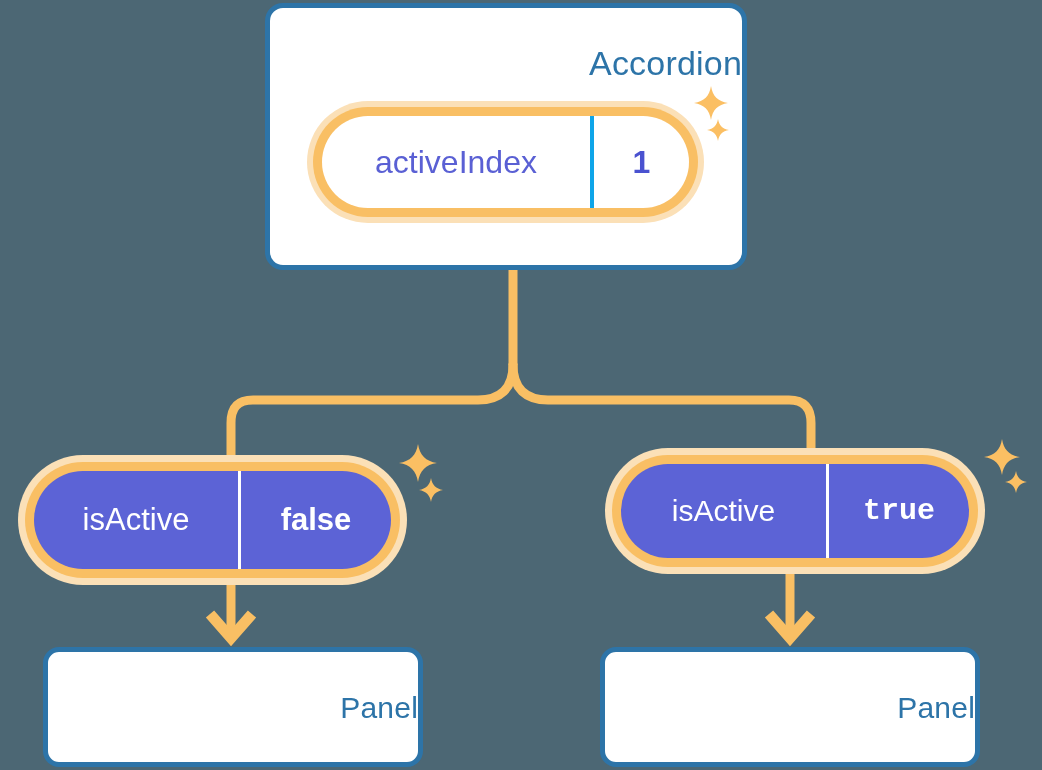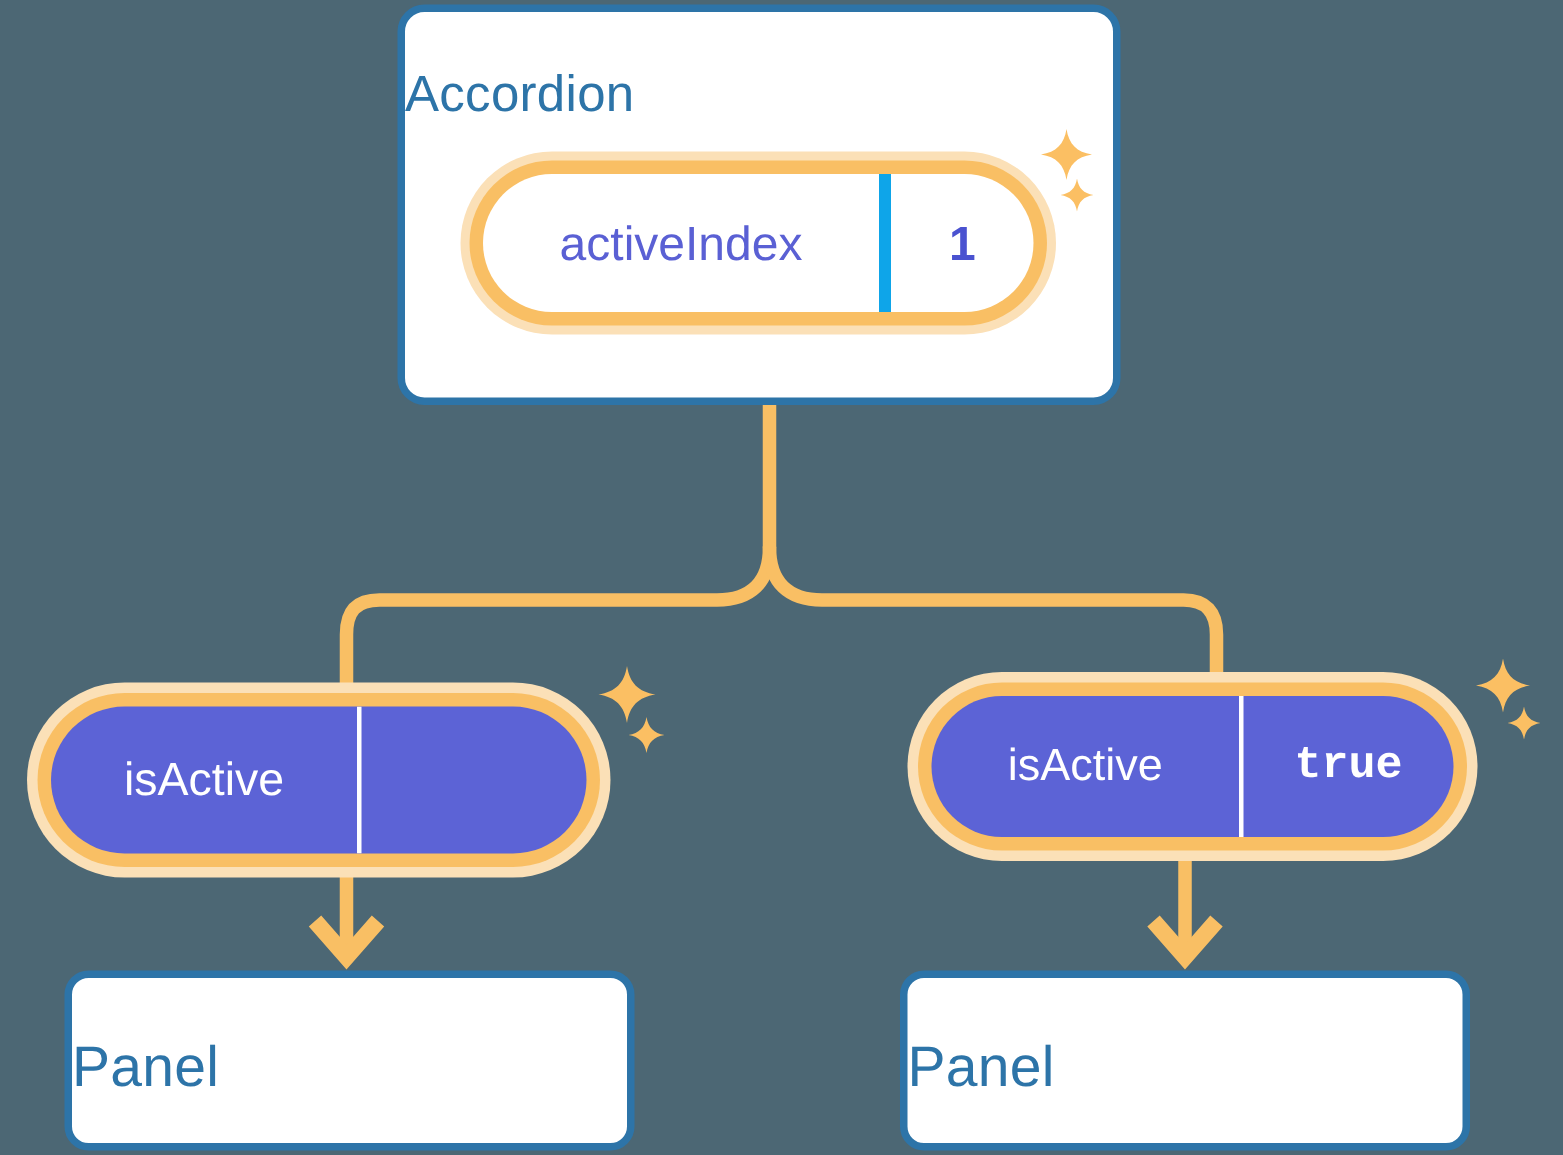--- a/index.html
+++ b/index.html
@@ -34,21 +34,21 @@
     position: absolute;
     background: #ffffff;
     border: 5px solid #2d74a8;
     border-radius: 16px;
     box-sizing: border-box;
   }
   .card-title {
     position: absolute;
     left: 0;
     right: 0;
-    text-align: left;
+    text-align: right;
     color: #2d74a8;
     font-size: 33px;
     font-weight: 400;
     letter-spacing: 0.2px;
   }
 
   #accordion-card {
     left: 265px;
     top: 3px;
     width: 482px;
@@ -62,21 +62,21 @@
 
   .panel-card {
     top: 647px;
     width: 380px;
     height: 120px;
   }
   #panel-left  { left: 43px; }
   #panel-right { left: 600px; }
   .panel-title {
     top: 39px;
-    font-size: 38px;
+    font-size: 30px;
   }
   
   .pill-halo {
     position: absolute;
     border-radius: 999px;
     background: #fbe0b7;
   }
   .pill-ring {
     position: absolute;
     border-radius: 999px;
@@ -99,21 +99,21 @@
   }
 
   
   #pill-top-halo  { left: 307px; top: 101px; width: 397px; height: 122px; }
   #pill-top-ring  { left: 313px; top: 107px; width: 385px; height: 110px; }
   #pill-top-body  { left: 322px; top: 116px; width: 367px; height:  92px; background:#ffffff; }
   #pill-top-body .pill-key {
     flex: 0 0 272px;
     color: #5a60d4;
     font-size: 32px;
-    border-right: 8px solid #0ea5e9;
+    border-right: 4px solid #0ea5e9;
   }
   #pill-top-body .pill-val {
     flex: 1 1 auto;
     color: #4a52d0;
     font-size: 32px;
     font-weight: 700;
   }
 
   
   #pill-left-halo { left: 18px;  top: 455px; width: 389px; height: 130px; }
@@ -207,20 +207,21 @@
   <div class="sparkle" style="left:706px; top:118px;">
     <svg width="24" height="24" viewBox="0 0 24 24">
       <path d="M12 1 C13.1 7.6 16.4 10.9 23 12 C16.4 13.1 13.1 16.4 12 23 C10.9 16.4 7.6 13.1 1 12 C7.6 10.9 10.9 7.6 12 1 Z" fill="#fbbf63"></path>
     </svg>
   </div>
 
   <div id="pill-left-halo" class="pill-halo"></div>
   <div id="pill-left-ring" class="pill-ring"></div>
   <div id="pill-left-body" class="pill-body">
     <div class="pill-key">isActive</div>
+    <div class="pill-val">false</div>
   </div>
 
   <div class="sparkle" style="left:398px; top:443px;">
     <svg width="40" height="40" viewBox="0 0 40 40">
       <path d="M20 1 C21.8 12.4 27.6 18.2 39 20 C27.6 21.8 21.8 27.6 20 39 C18.2 27.6 12.4 21.8 1 20 C12.4 18.2 18.2 12.4 20 1 Z" fill="#fbbf63"></path>
     </svg>
   </div>
   <div class="sparkle" style="left:418px; top:477px;">
     <svg width="26" height="26" viewBox="0 0 26 26">
       <path d="M13 1 C14.2 8.1 17.9 11.8 25 13 C17.9 14.2 14.2 17.9 13 25 C11.8 17.9 8.1 14.2 1 13 C8.1 11.8 11.8 8.1 13 1 Z" fill="#fbbf63"></path>

